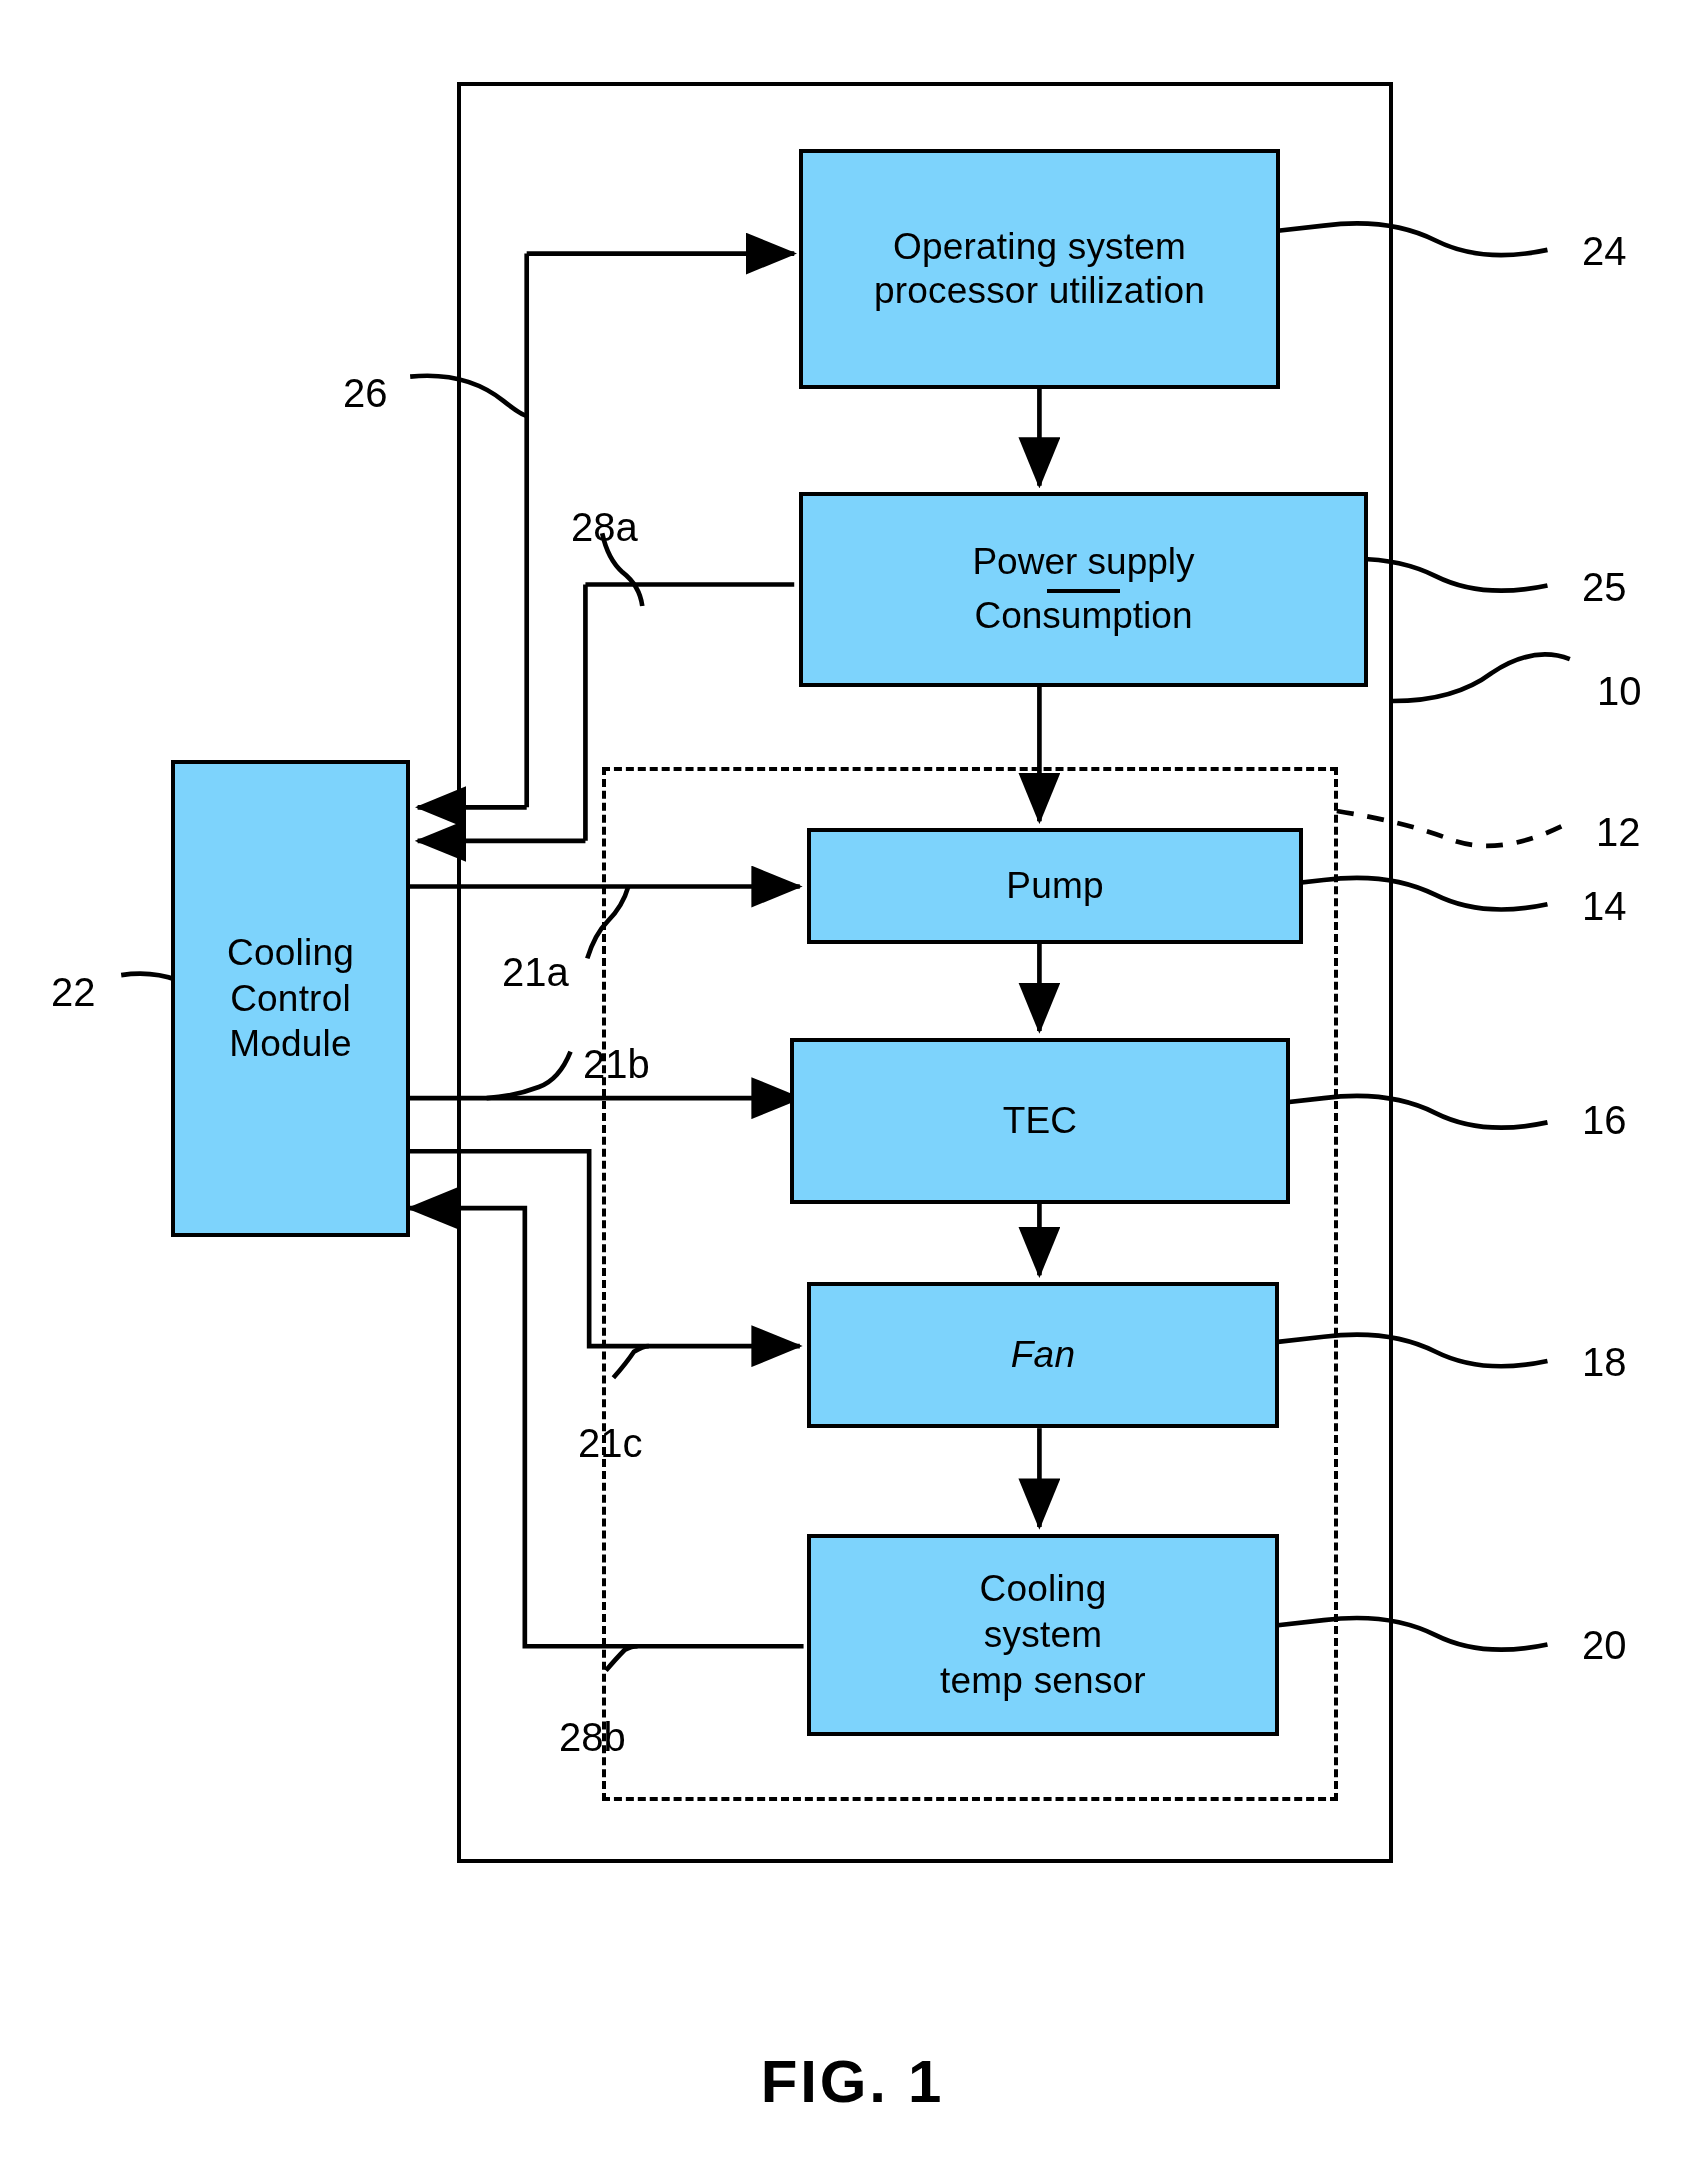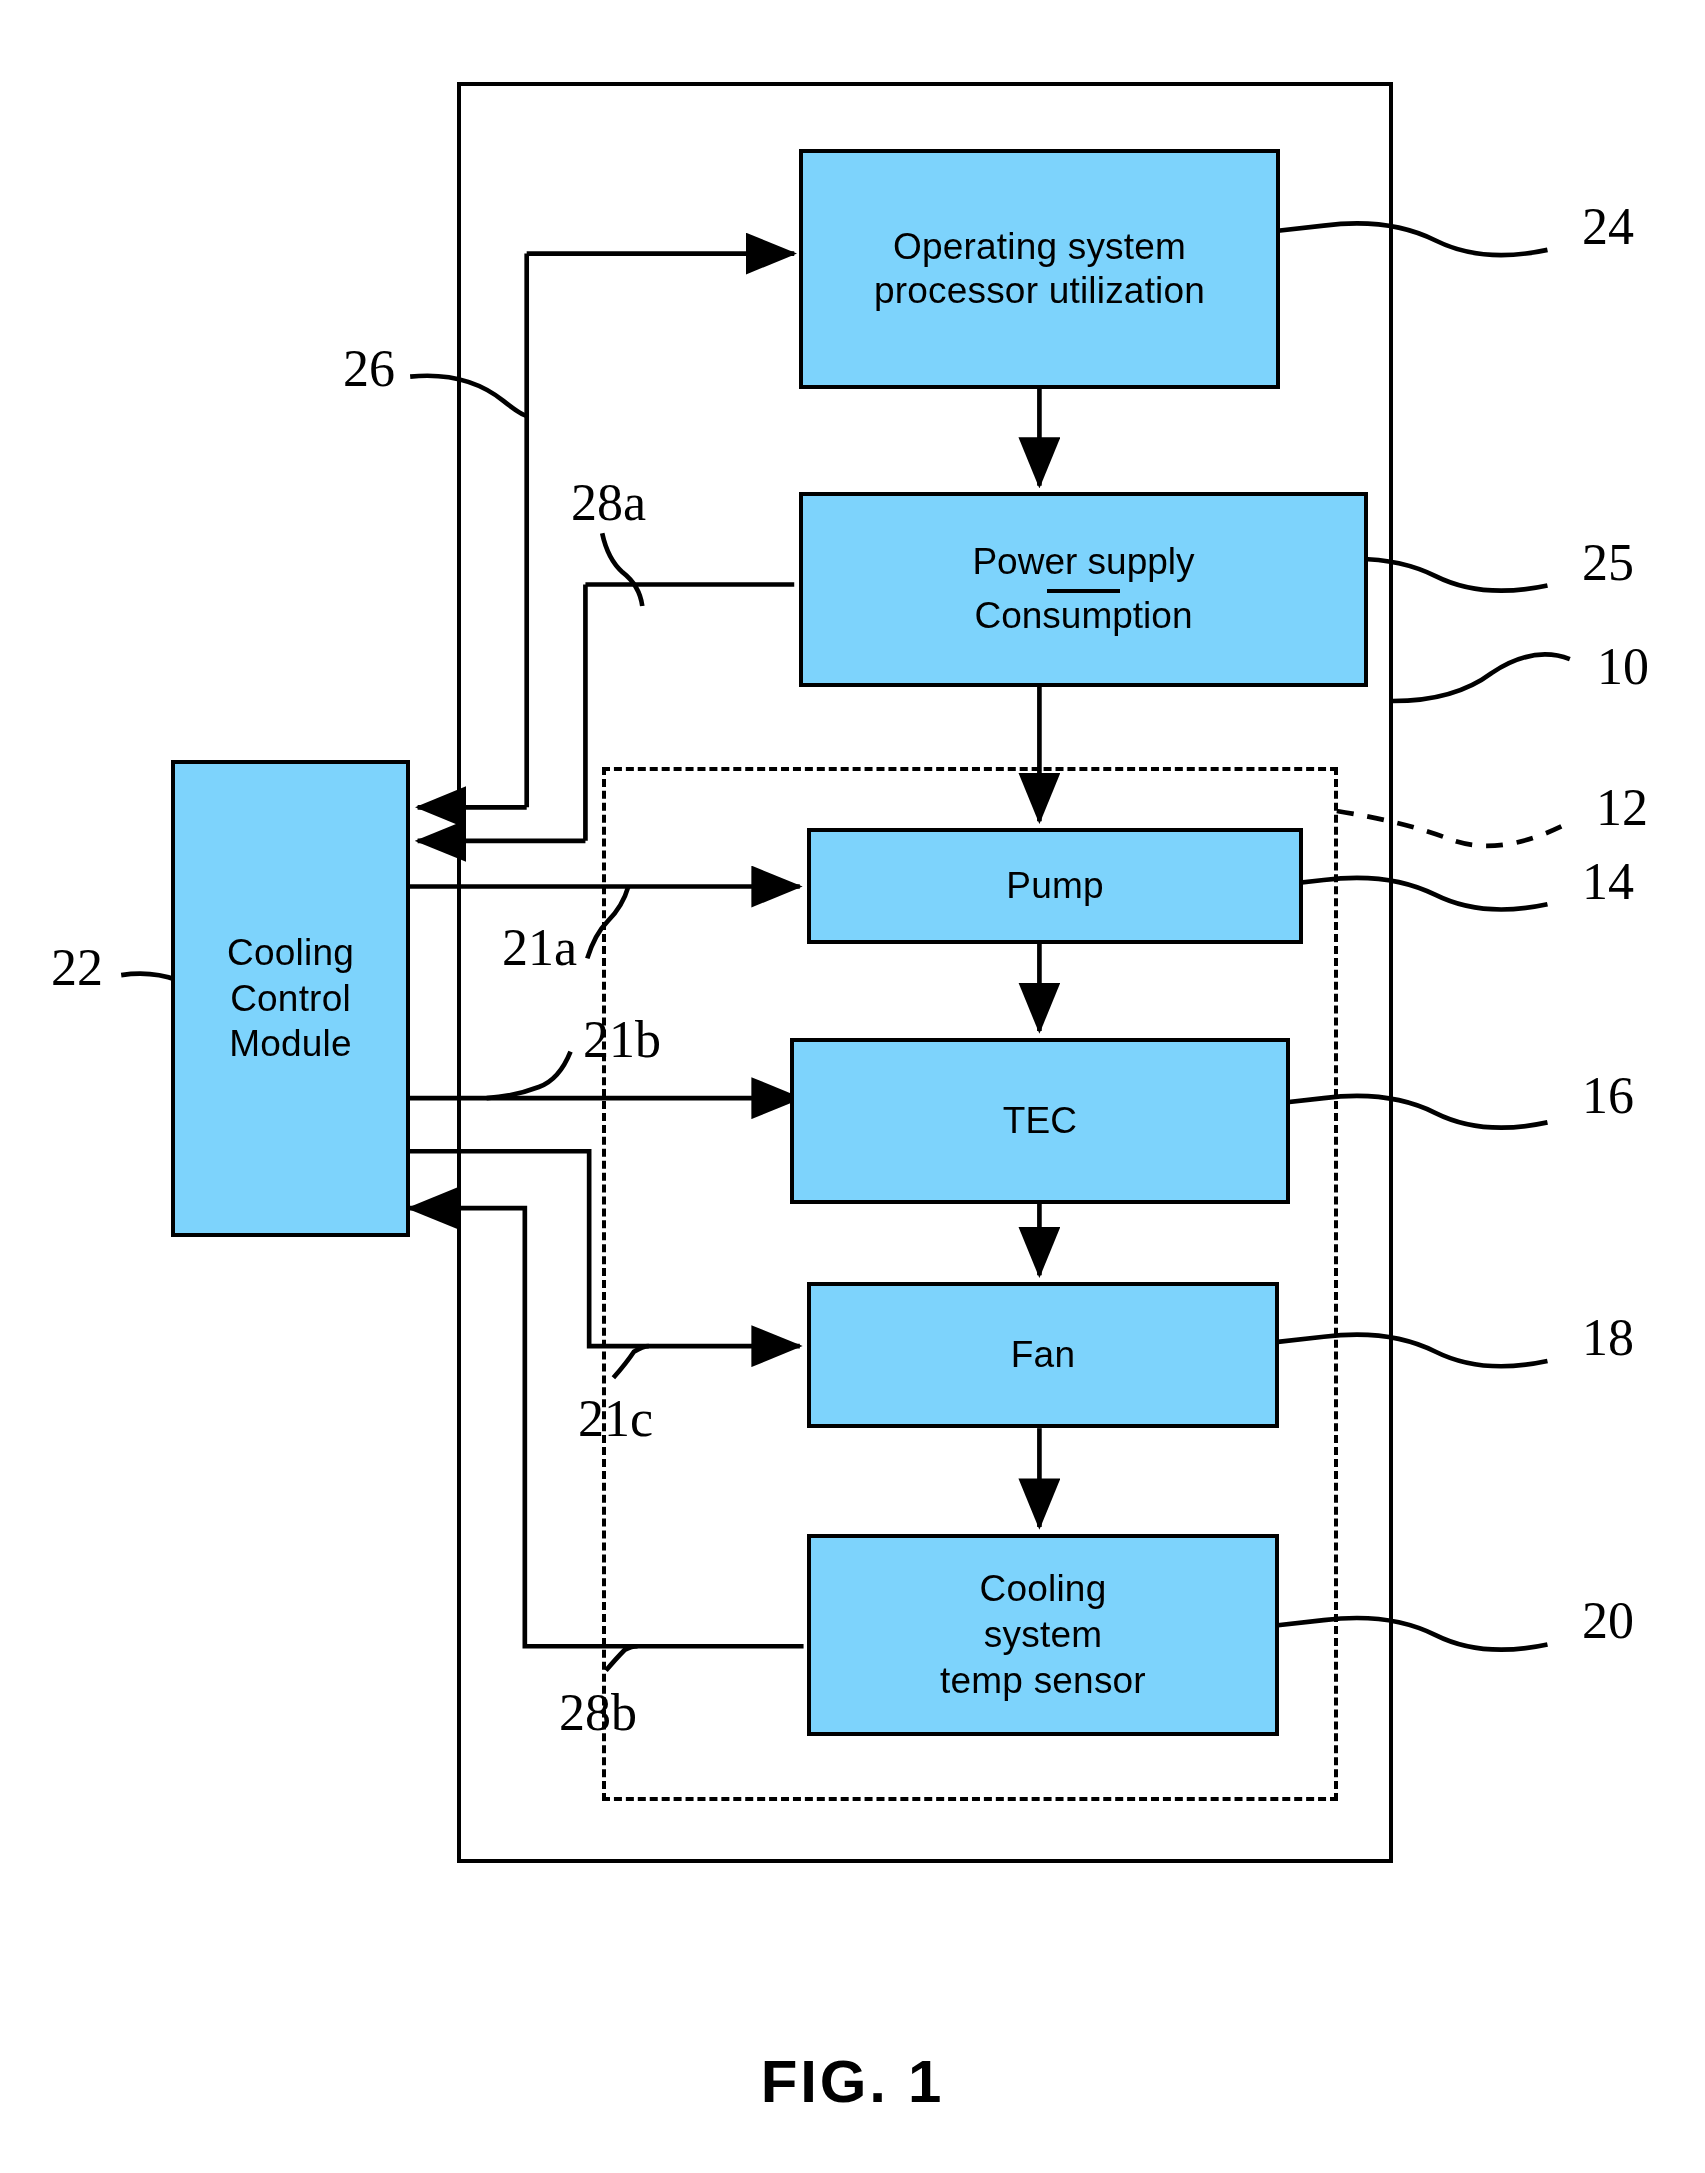--- a/index.html
+++ b/index.html
@@ -67,21 +67,21 @@
     border: 4.7px dashed #000;
     box-sizing: border-box;
     background: transparent;
     z-index: 2;
   }
 
   #box-24 { left: 799px;  top: 149px;  width: 481px; height: 240px; }
   #box-25 { left: 799px;  top: 492px;  width: 569px; height: 195px; }
   #box-14 { left: 807px;  top: 828px;  width: 496px; height: 116px; }
   #box-16 { left: 790px;  top: 1038px; width: 500px; height: 166px; }
-  #box-18 { left: 807px;  top: 1282px; width: 472px; height: 146px; }
+  #box-18 { left: 807px;  top: 1282px; width: 472px; height: 146px; font-style: italic; }
   #box-20 { left: 807px;  top: 1534px; width: 472px; height: 202px; }
   #box-22 { left: 171px;  top: 760px;  width: 239px; height: 477px; }
 
   
   .ps-stack {
     display: flex;
     flex-direction: column;
     align-items: center;
     justify-content: center;
   }
@@ -93,25 +93,26 @@
   .ps-divider {
     width: 73px;
     height: 4.7px;
     background: #000;
     margin: 6.5px 0 3.7px 0;
   }
 
   
   .ref {
     position: absolute;
-    font-size: 52px;
+    font-size: 40px;
     color: #000;
     z-index: 5;
     white-space: nowrap;
-    font-family: Liberation Serif, serif;
+    font-family: Liberation Sans, sans-serif;
+    margin-top: 32px;
   }
   #ref-24 { left: 1582px; top: 197px; }
   #ref-25 { left: 1582px; top: 533px; }
   #ref-10 { left: 1597px; top: 637px; }
   #ref-12 { left: 1596px; top: 778px; }
   #ref-14 { left: 1582px; top: 852px; }
   #ref-16 { left: 1582px; top: 1066px; }
   #ref-18 { left: 1582px; top: 1308px; }
   #ref-20 { left: 1582px; top: 1591px; text-align: center; }
   #ref-26 { left: 343px;  top: 339px; }

